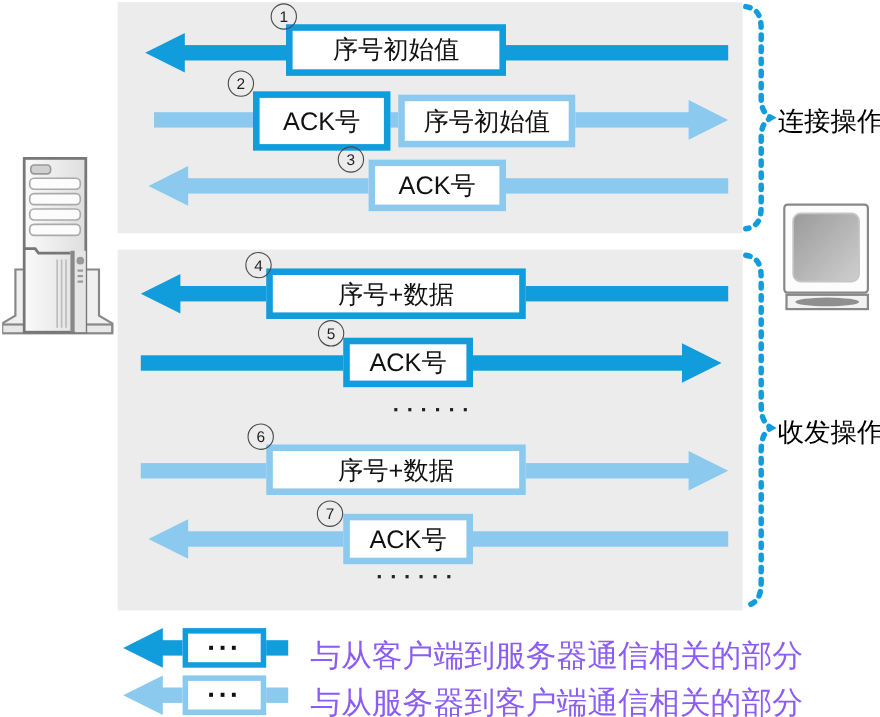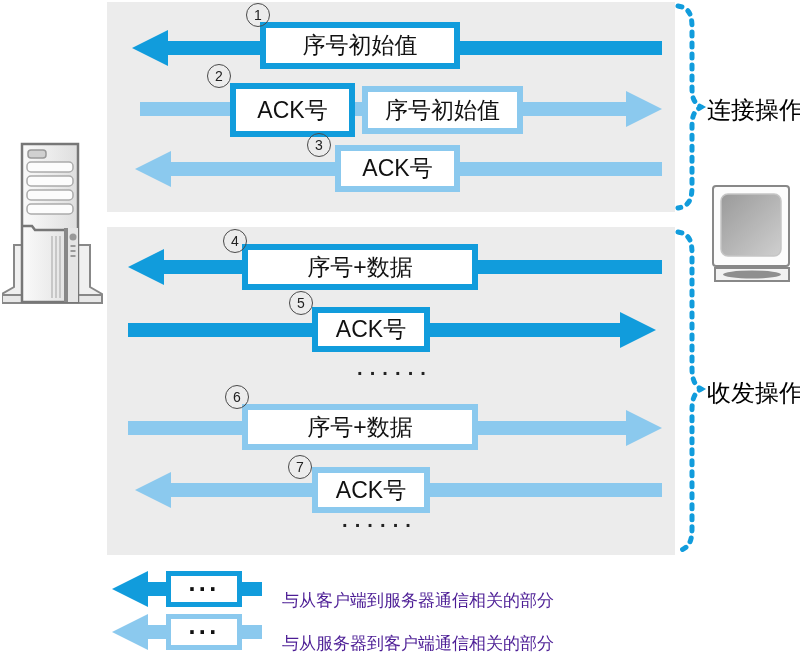--- a/index.html
+++ b/index.html
@@ -35,21 +35,21 @@
 
   
   .numcircle{position:absolute;width:22px;height:22px;border:1.6px solid #4a4a4a;
              border-radius:50%;display:flex;align-items:center;justify-content:center;
              font-size:14px;color:#222;z-index:3;background:transparent;line-height:1;}
 
   .dots{position:absolute;z-index:2;font-size:20px;font-weight:bold;color:#222;
         letter-spacing:6px;text-align:center;}
 
   .brace-label{position:absolute;font-size:24px;color:#000;z-index:2;white-space:nowrap;}
-  .legend-text{position:absolute;font-size:17px;color:#4c1d95;white-space:nowrap;margin-top:12px;}
+  .legend-text{position:absolute;font-size:28px;color:#8b5cf6;white-space:nowrap;}
   svg{display:block;}
 </style>
 </head>
 <body>
 
 <div class="canvas">
 
   <svg style="position:absolute;left:2px;top:140px;" width="104" height="166" viewBox="0 0 104 166">
     <defs>
       <linearGradient id="gBody" x1="0" y1="0" x2="1" y2="0">

